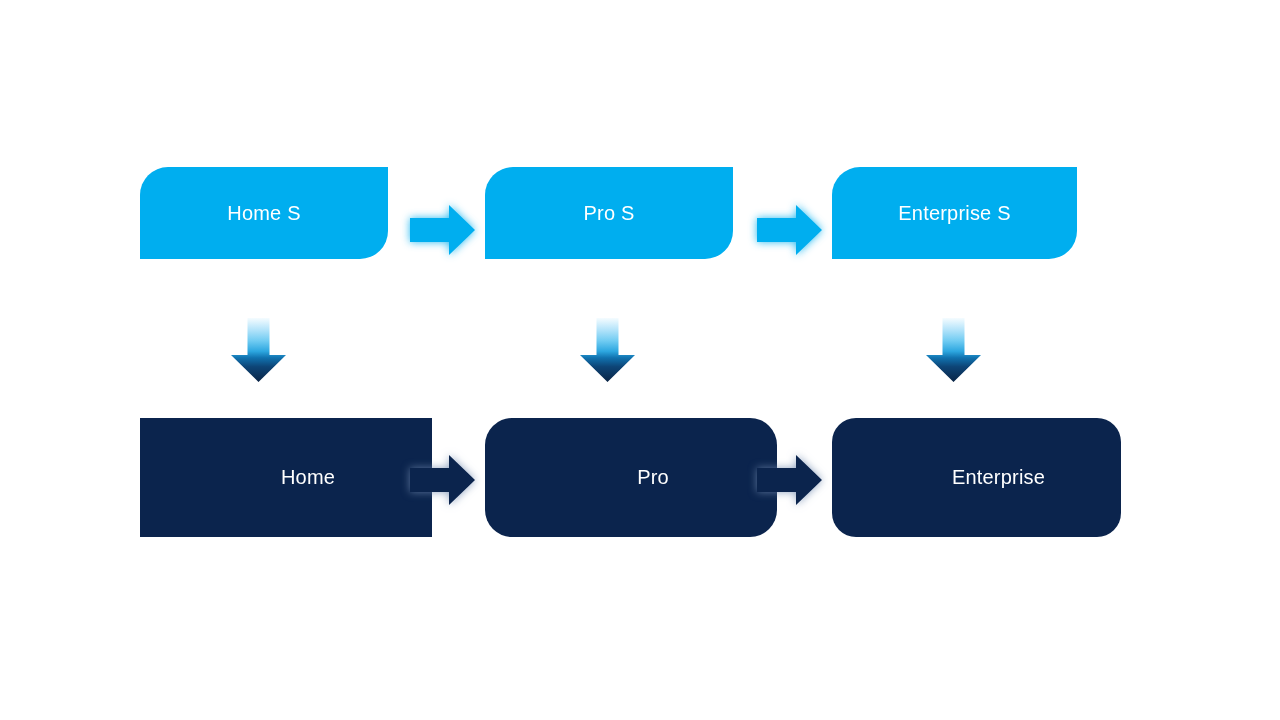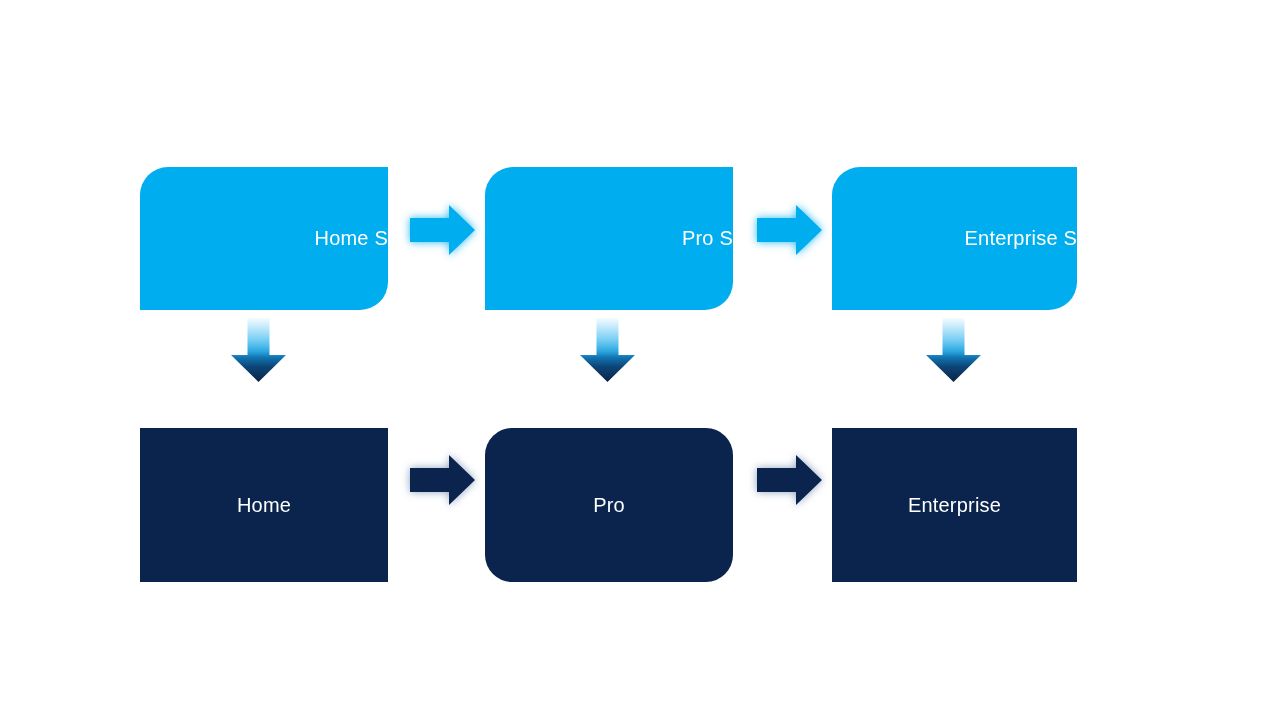--- a/index.html
+++ b/index.html
@@ -19,32 +19,32 @@
   .box {
     position: absolute;
     display: flex; align-items: center; justify-content: center;
     color: var(--label-text, #ffffff);
     font-size: 20px;
     font-weight: 400;
     letter-spacing: 0.2px;
     text-align: center;
   }
   .box.top {
-    top: 167px; height: 143px;
+    top: 167px; height: 92px;
     background: var(--top-box-fill, #00AEEF);
     border-radius: 28px 0 28px 0;
-    justify-content: flex-end;
   }
   .box.bottom {
-    top: 428px; height: 154px;
+    top: 418px; height: 119px;
     background: var(--bottom-box-fill, #0B244D);
+    padding-left: 44px;
   }
   .c0 { left: 140px; width: 248px; }
   .c1 { left: 485px; width: 248px; border-radius: 27px; }
-  .c2 { left: 832px; width: 245px; }
+  .c2 { left: 832px; width: 245px; border-radius: 24px; }
 
   
   .rarrow-wrap {
     position: absolute;
     width: 65px; height: 50px;
   }
   .rarrow-wrap.glow-light { filter: drop-shadow(0 0 4px rgba(0, 174, 239, 0.85)); }
   .rarrow-wrap.glow-dark  { filter: drop-shadow(0 0 4px rgba(113, 137, 175, 0.80)); }
   .rarrow {
     width: 100%; height: 100%;

